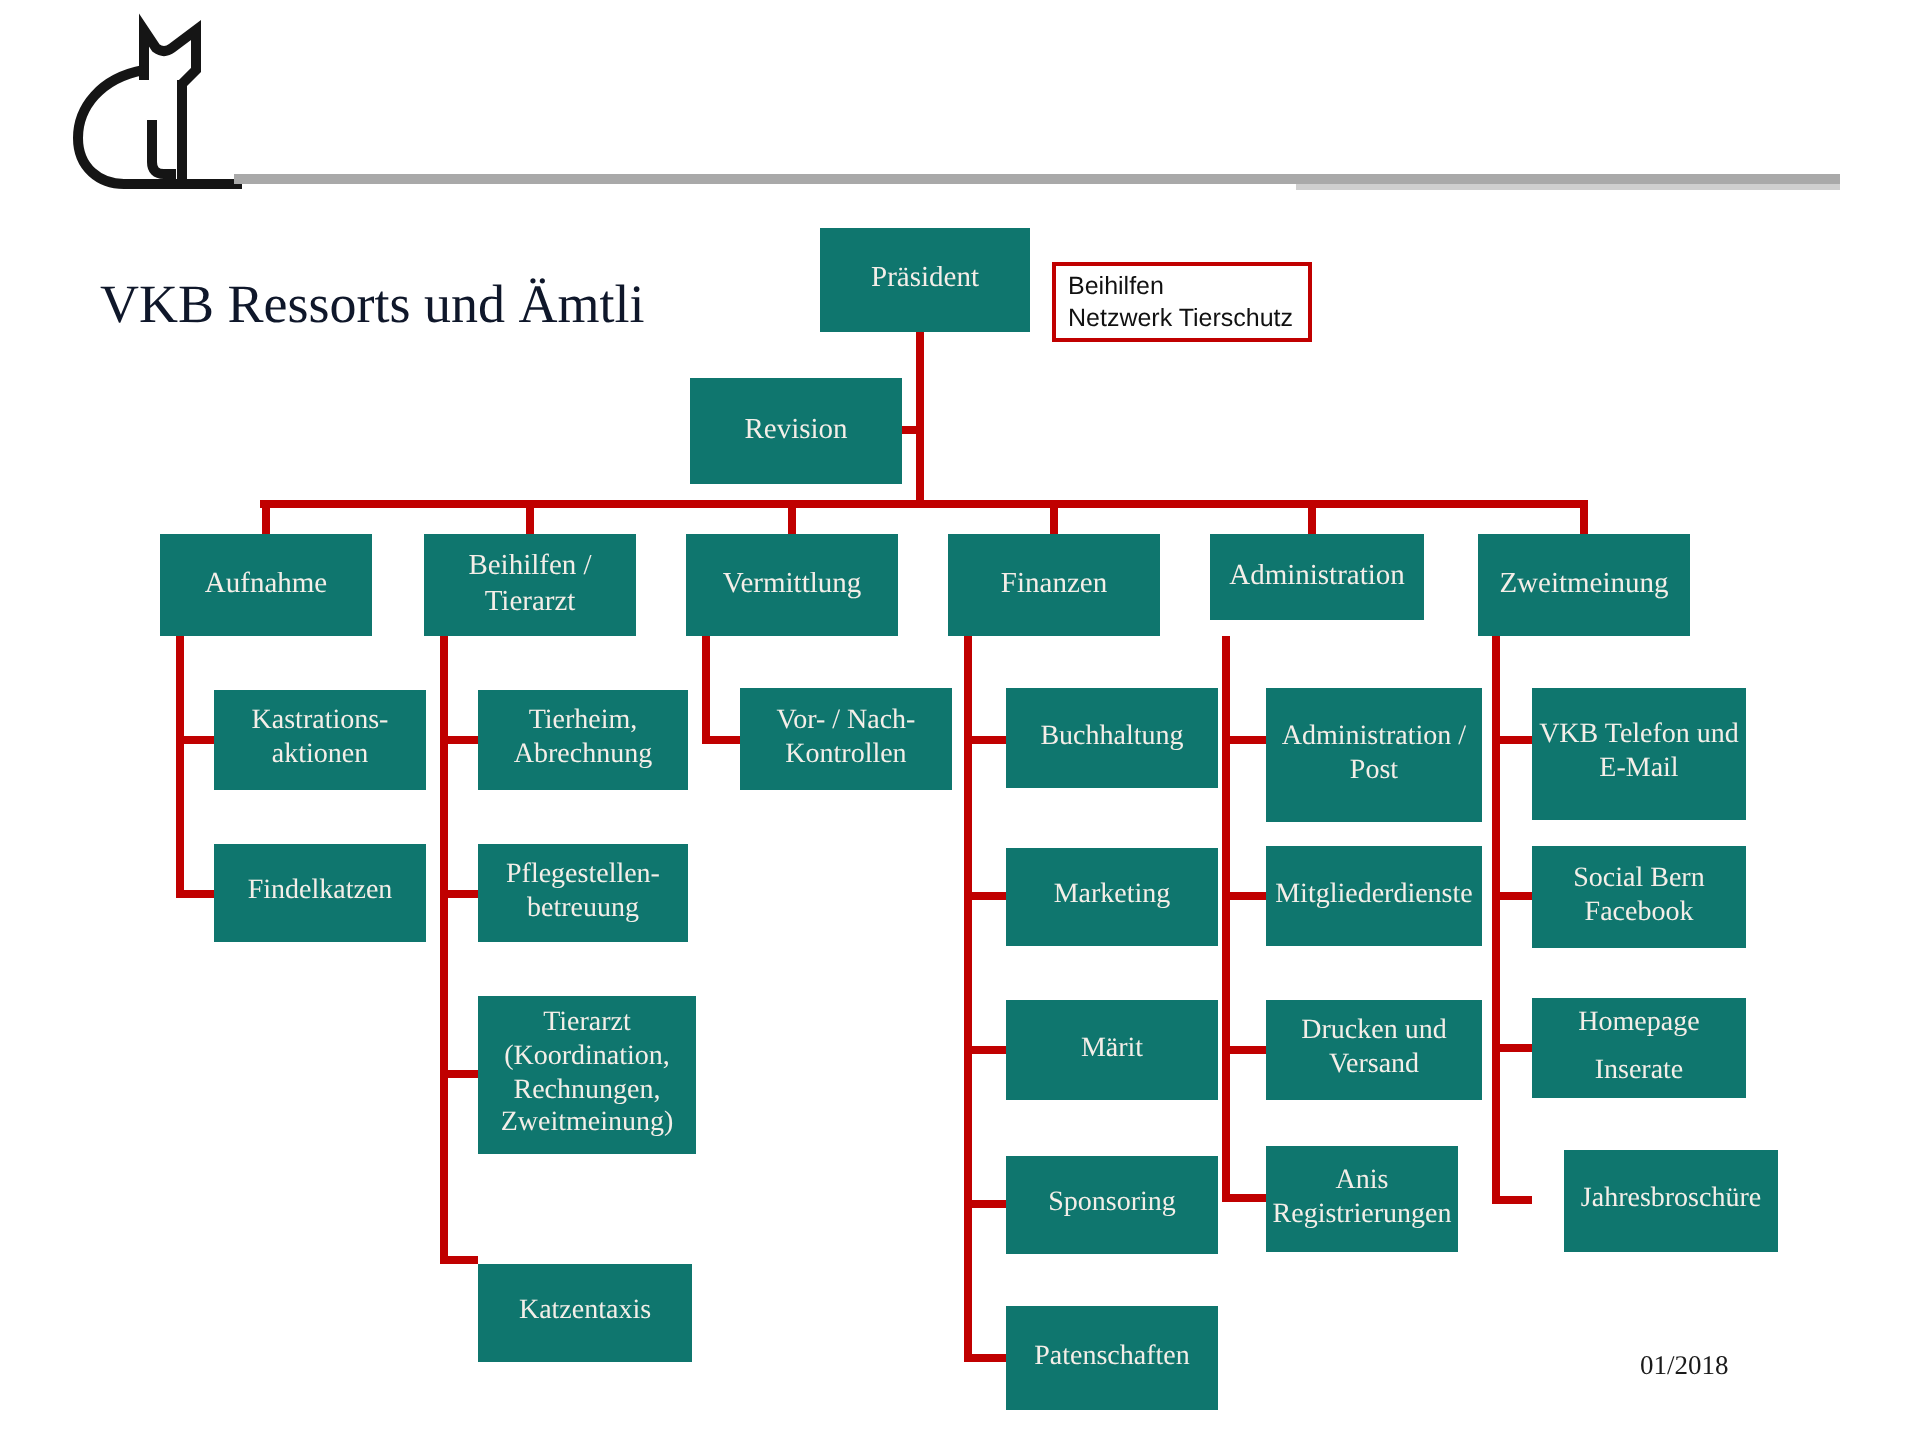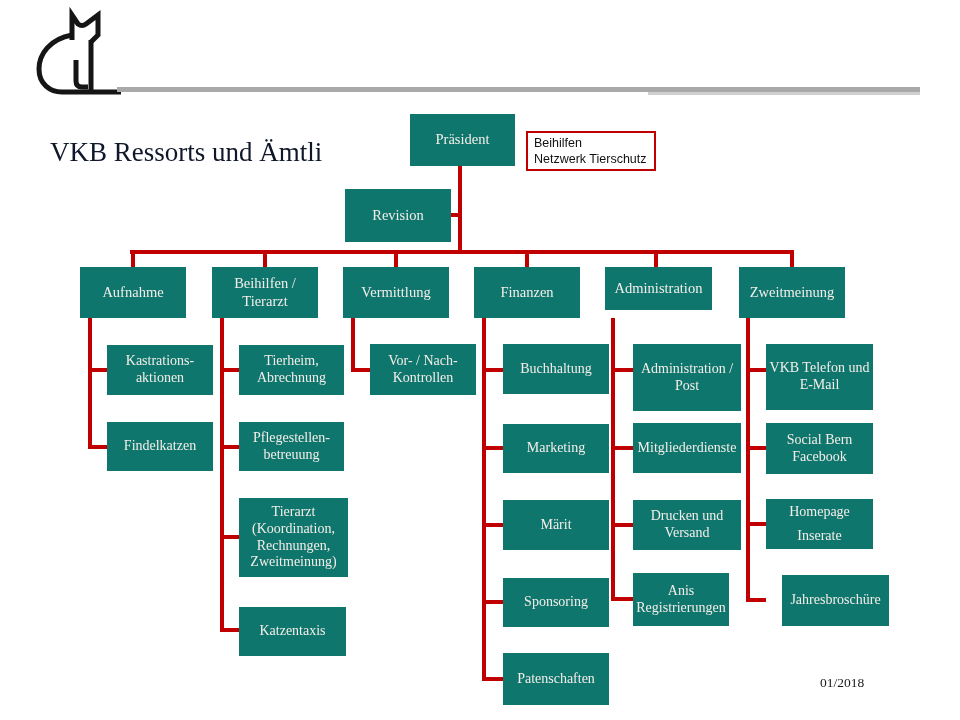--- a/index.html
+++ b/index.html
@@ -98,21 +98,21 @@
   <div class="node" style="left:107px;top:422px;width:106px;height:49px;">Findelkatzen</div>
 
   <div class="node" style="left:239px;top:345px;width:105px;height:50px;">Tierheim,
 Abrechnung</div>
   <div class="node" style="left:239px;top:422px;width:105px;height:49px;">Pflegestellen-
 betreuung</div>
   <div class="node" style="left:239px;top:498px;width:109px;height:79px;">Tierarzt
 (Koordination,
 Rechnungen,
 Zweitmeinung)</div>
-  <div class="node" style="left:239px;top:607px;width:107px;height:49px;">Katzentaxis</div>
+  <div class="node" style="left:239px;top:632px;width:107px;height:49px;">Katzentaxis</div>
 
   <div class="node" style="left:370px;top:344px;width:106px;height:51px;">Vor- / Nach-
 Kontrollen</div>
 
   <div class="node" style="left:503px;top:344px;width:106px;height:50px;">Buchhaltung</div>
   <div class="node" style="left:503px;top:500px;width:106px;height:50px;">Märit</div>
   <div class="node" style="left:503px;top:424px;width:106px;height:49px;">Marketing</div>
   <div class="node" style="left:503px;top:578px;width:106px;height:49px;">Sponsoring</div>
   <div class="node" style="left:503px;top:653px;width:106px;height:52px;">Patenschaften</div>
 

